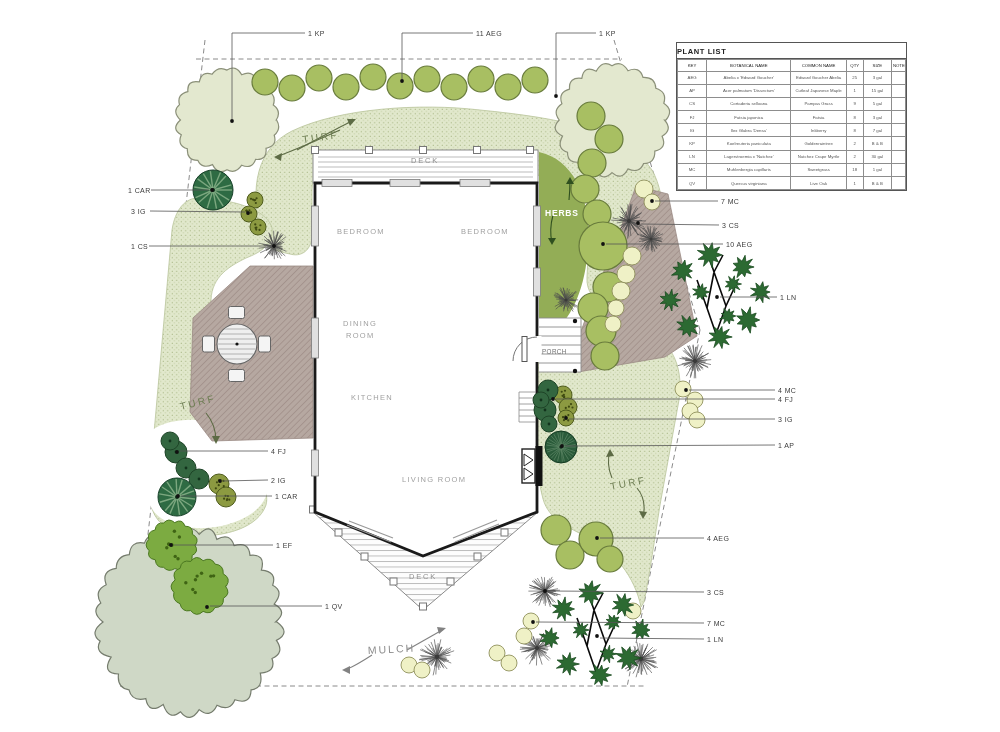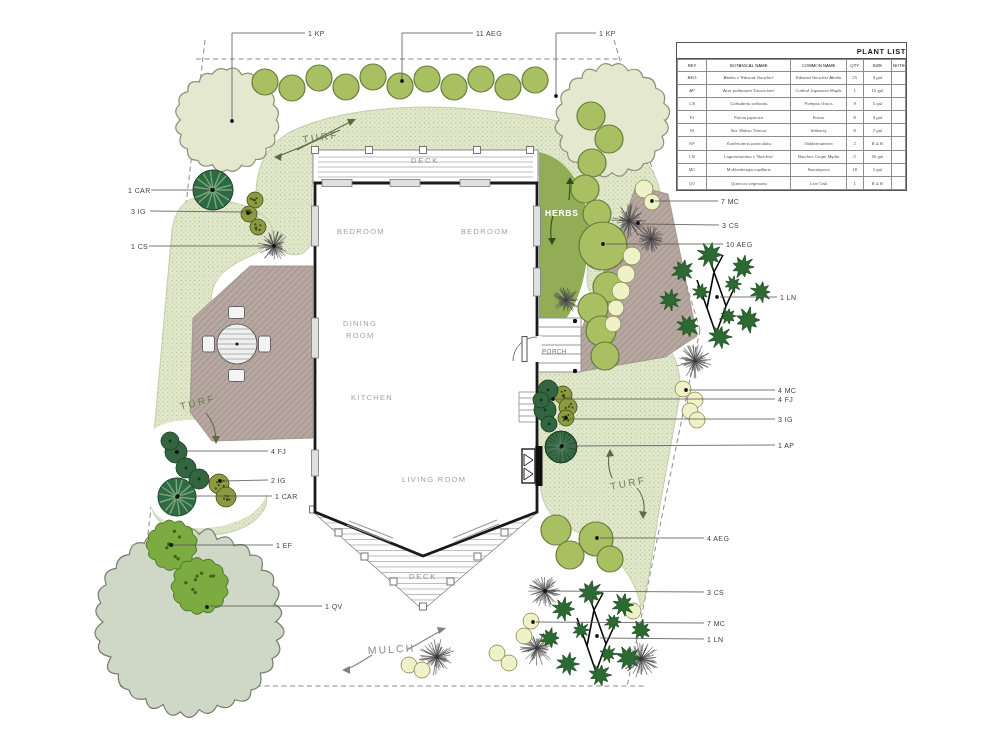--- a/index.html
+++ b/index.html
@@ -3,21 +3,21 @@
 <meta charset="utf-8">
 <style>
   html,body{margin:0;padding:0;background:#fff;}
   .stage{position:relative;width:1000px;height:732px;background:#ffffff;overflow:hidden;
          font-family:"Liberation Sans",sans-serif;}
   .stage svg{position:absolute;left:0;top:0;}
   svg text{font-family:"Liberation Sans",sans-serif;}
   
   #plant-table{position:absolute;left:676px;top:42px;width:229px;background:#fff;
     border:1px solid #555;z-index:5;}
-  #plant-table .tbl-title{font-size:7.5px;font-weight:bold;color:#222;text-align:right;
+  #plant-table .tbl-title{font-size:7.5px;font-weight:bold;color:#222;text-align:left;
     padding:3.5px 0 2.5px 0;border-bottom:1px solid #555;letter-spacing:.6px;}
   #plant-table table{width:100%;border-collapse:collapse;table-layout:fixed;}
   #plant-table th,#plant-table td{border:0.7px solid #8d8d8d;font-size:4.3px;color:#555;
     text-align:center;height:12.2px;padding:0 1px;overflow:hidden;white-space:nowrap;font-weight:normal;}
   #plant-table th{color:#222;height:10.5px;}
 </style>
 </head>
 <body>
 
 <div class="stage">

